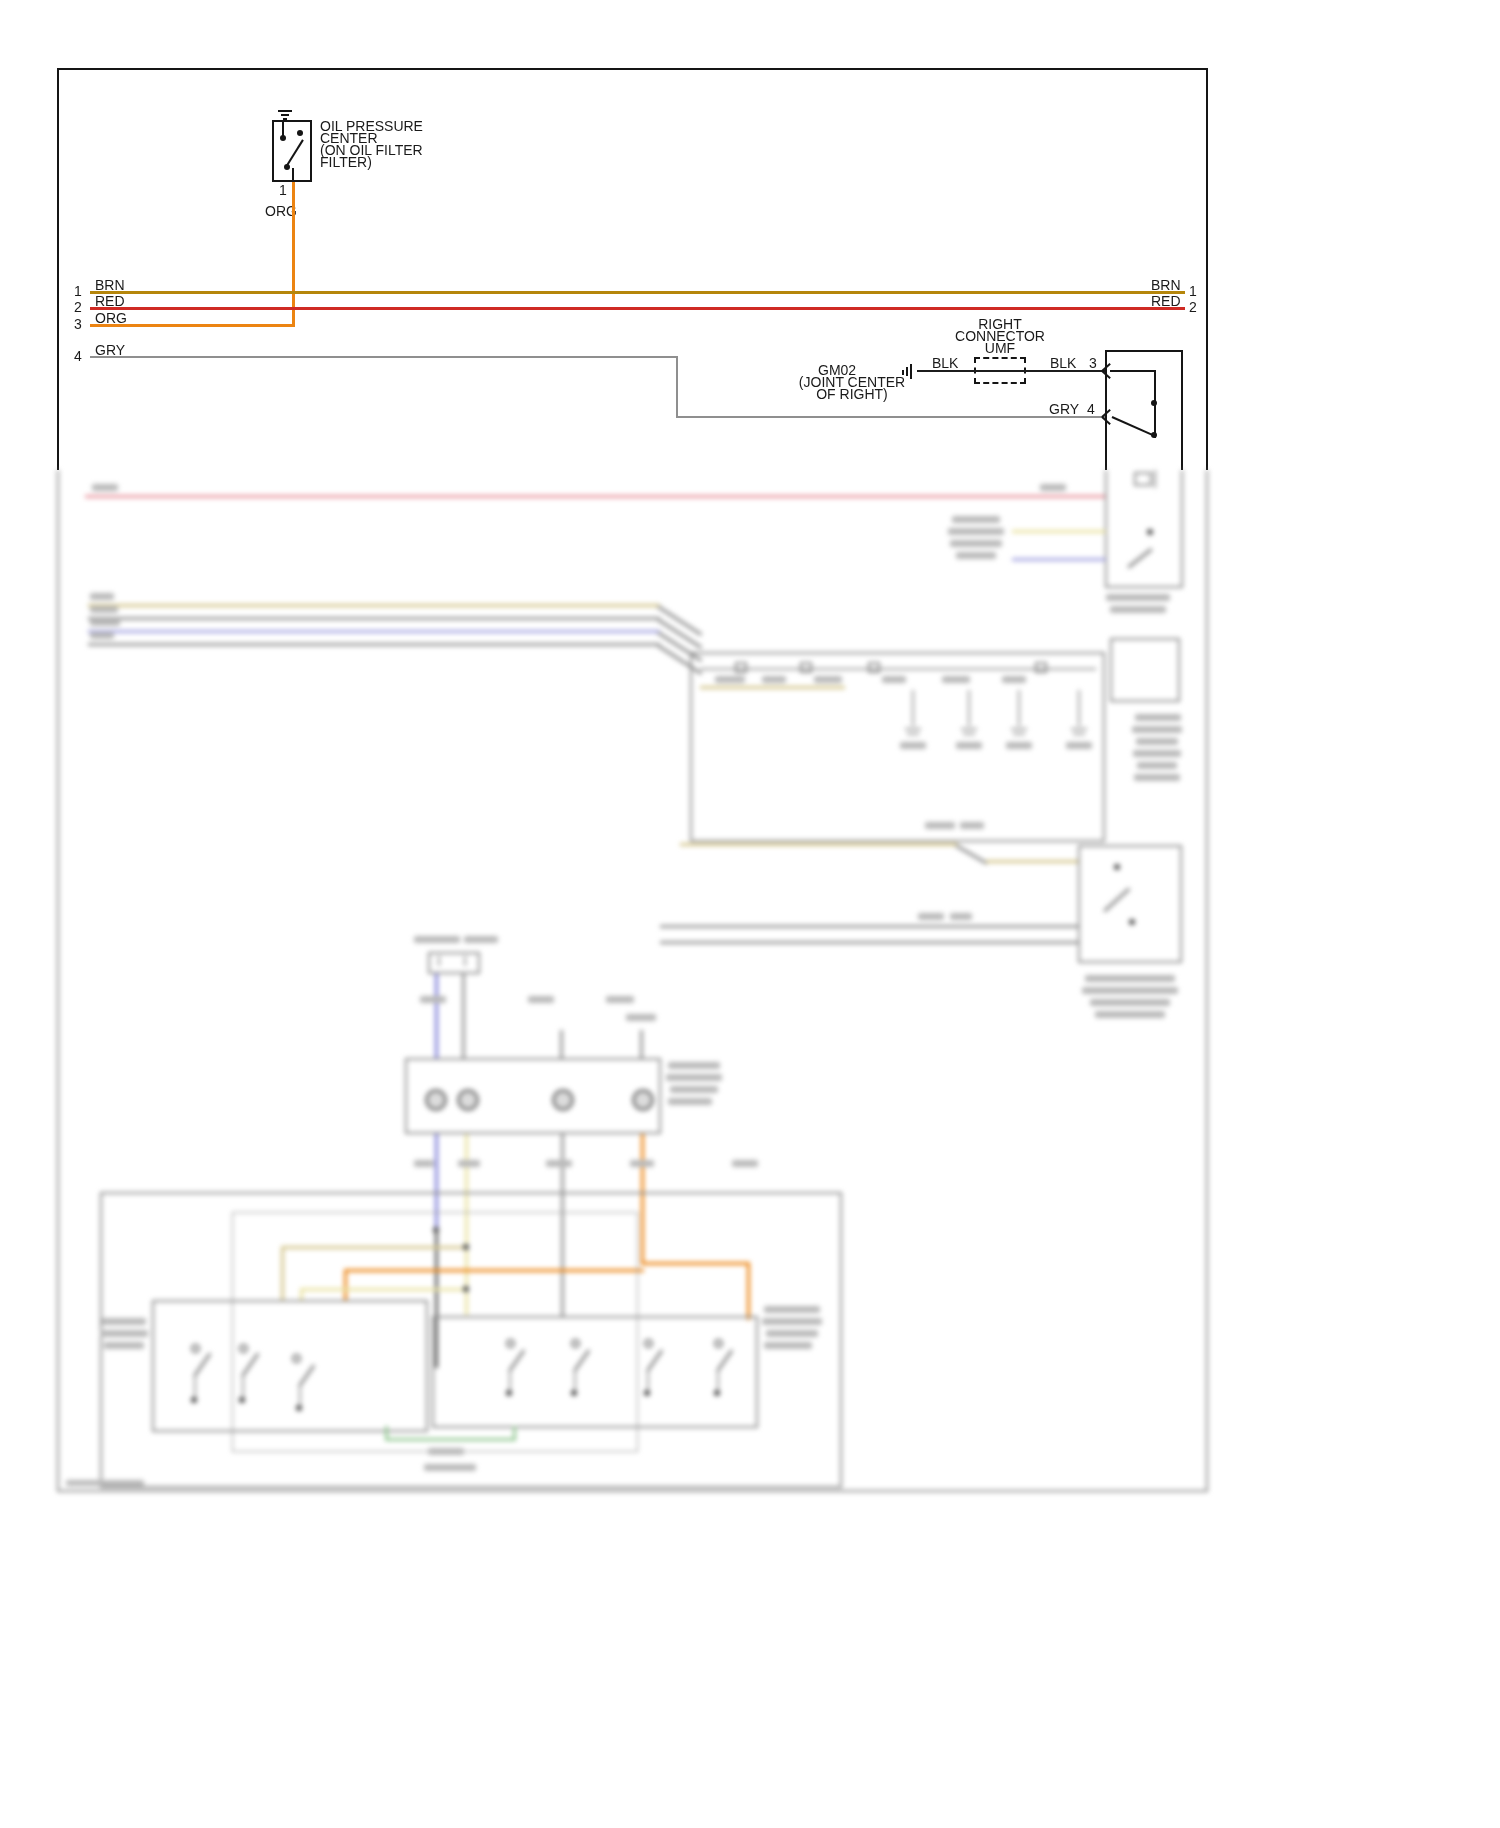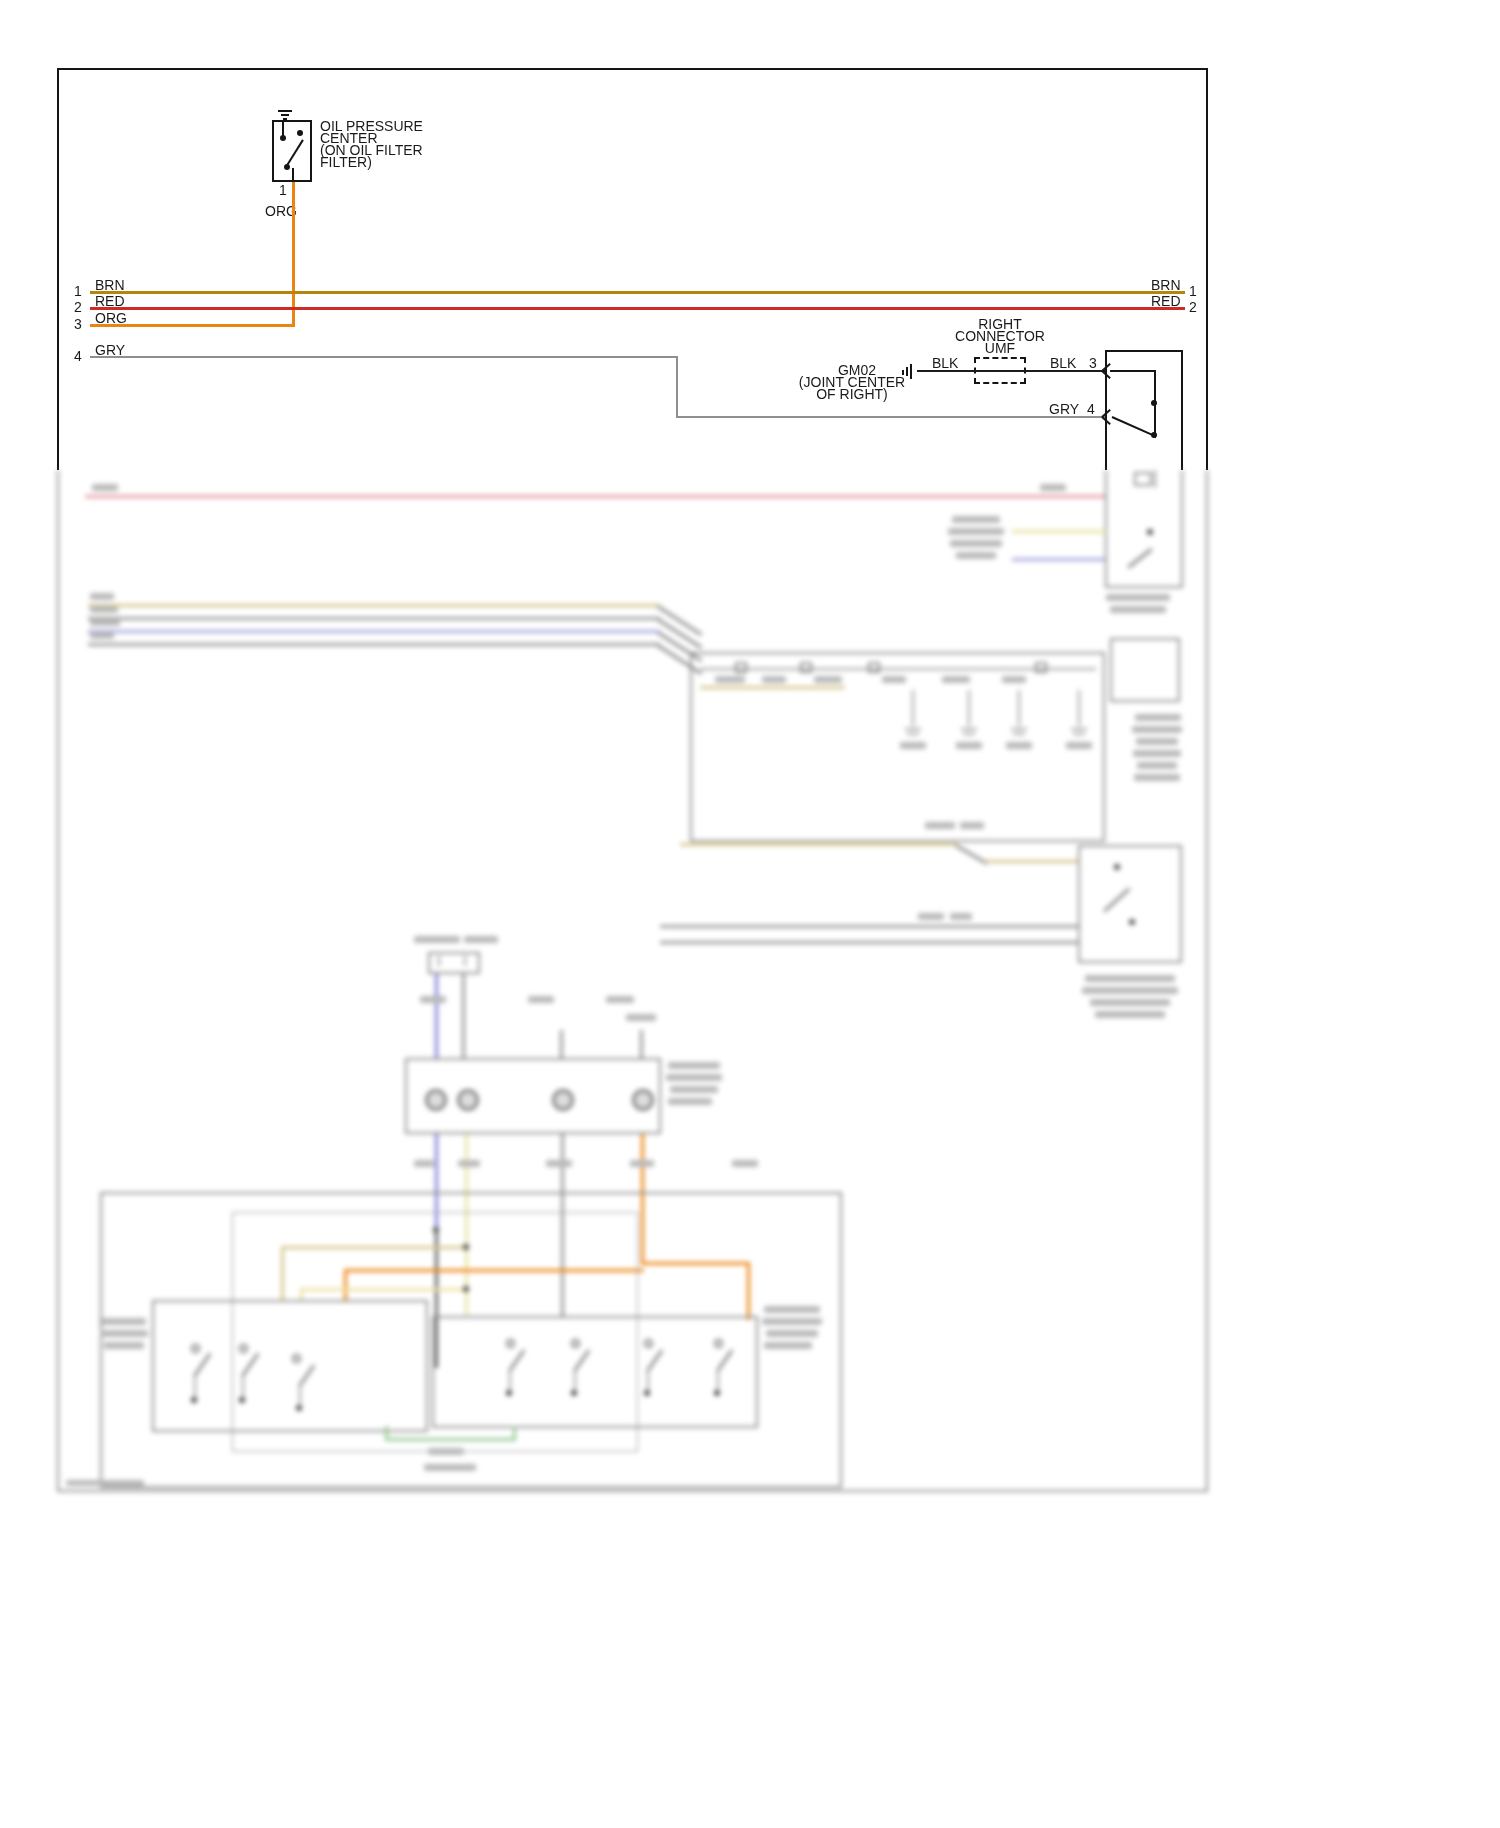--- a/index.html
+++ b/index.html
@@ -3,21 +3,21 @@
 <meta charset="utf-8">
 <style>
   * { margin:0; padding:0; box-sizing:border-box; }
   html,body { background:#ffffff; }
   body {
     width:1500px; height:1828px; position:relative; overflow:hidden;
     font-family:"Liberation Sans", sans-serif; color:#1a1a1a;
   }
   .lbl { position:absolute; font-size:14px; line-height:12px; white-space:nowrap; }
   .ctr { text-align:center; }
-  .rgt { text-align:center; }
+  .rgt { text-align:left; }
   .box { position:absolute; border:2px solid #151515; background:transparent; }
   .wh  { position:absolute; height:3px; }
   .wv  { position:absolute; width:3px; }
   .th  { height:2px; } .tv { width:2px; }
   .dot { position:absolute; width:6px; height:6px; border-radius:50%; background:#151515; }
   .diag{ position:absolute; height:2px; transform-origin:0 50%; background:#151515; }
   .bar { position:absolute; background:#151515; }
   .chev{ position:absolute; width:12px; height:18px; }
   .chev::before,.chev::after{ content:""; position:absolute; left:0; top:8px; width:11px; height:2px;
           background:#151515; transform-origin:0 50%; }

